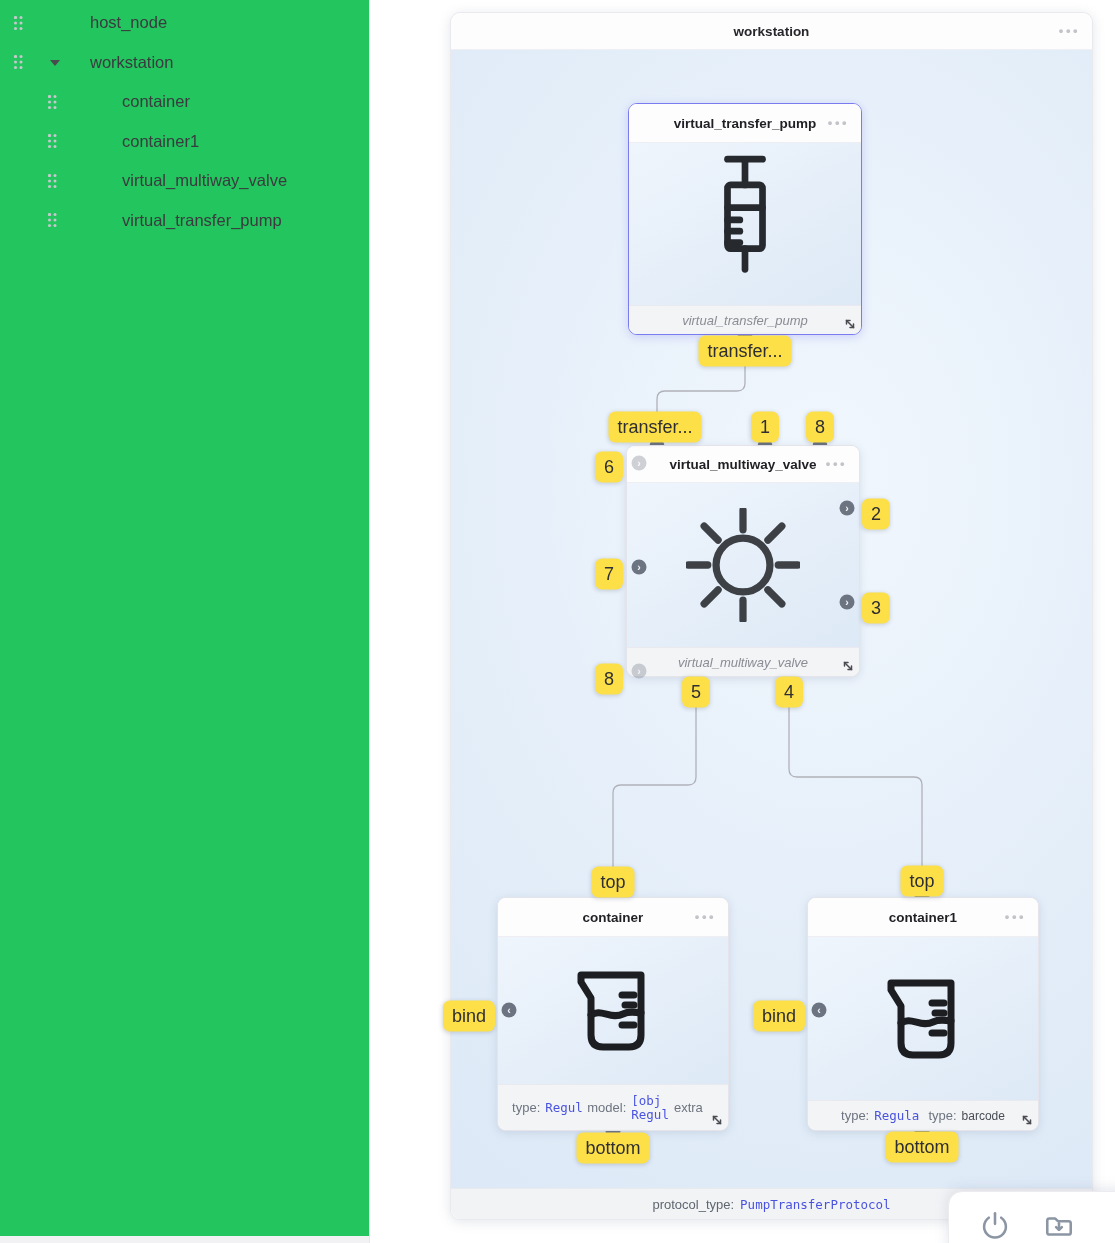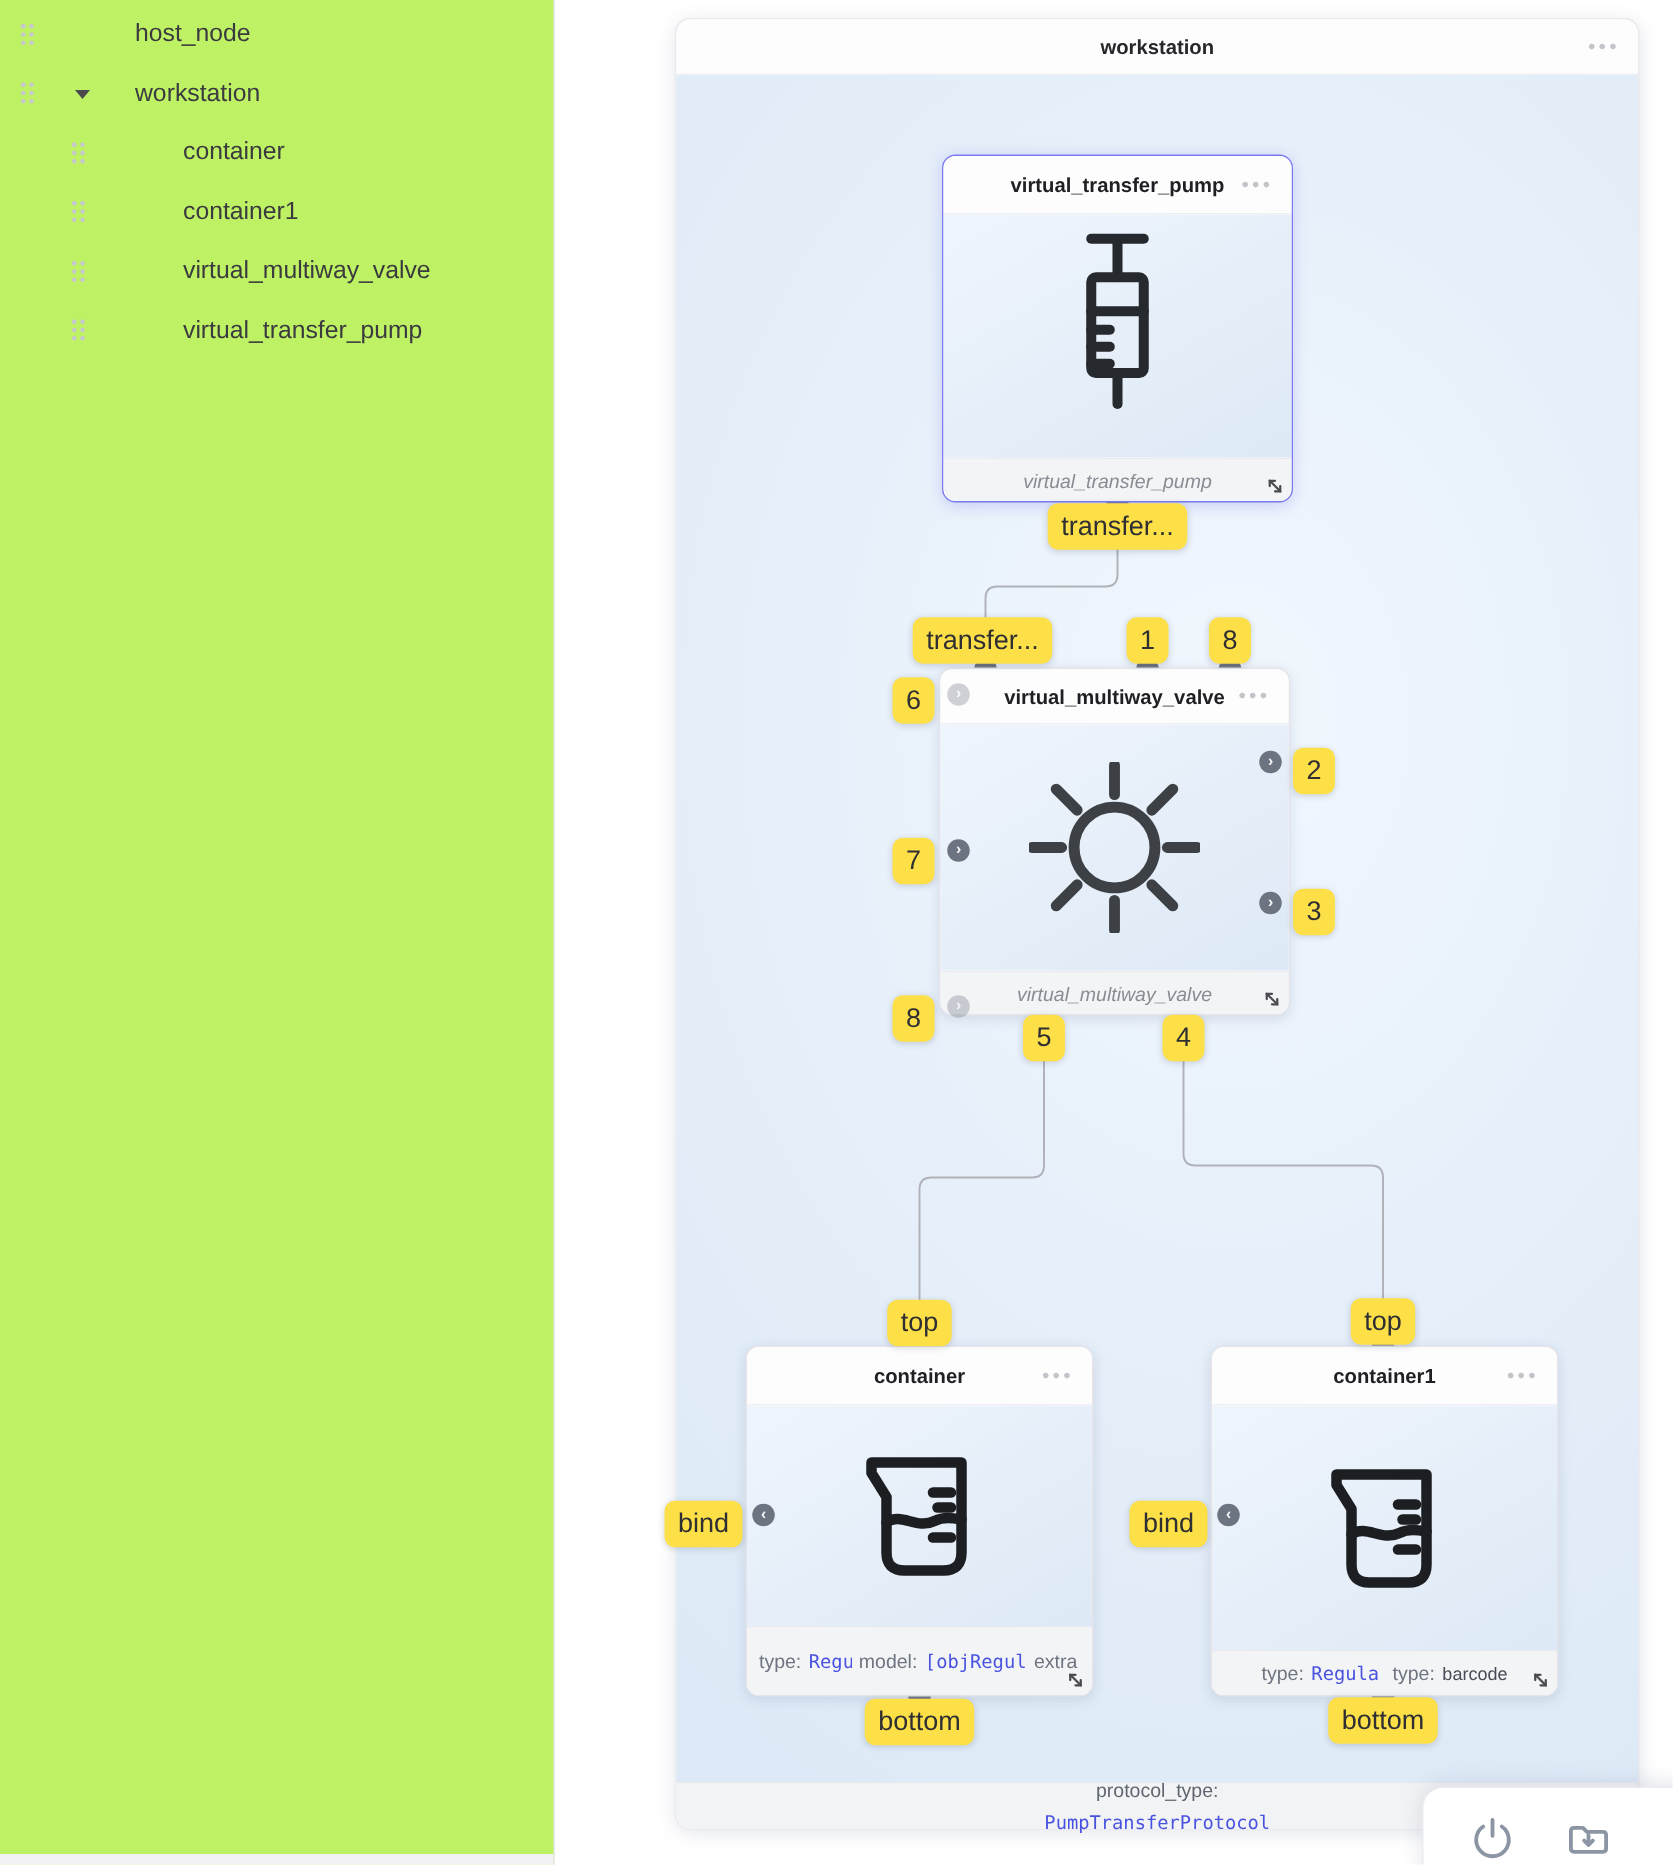--- a/index.html
+++ b/index.html
@@ -5,21 +5,21 @@
   html,body{margin:0;padding:0;}
   body{
     width:1115px;height:1243px;position:relative;overflow:hidden;
     background:#ffffff;
     font-family:"Liberation Sans", sans-serif;
     -webkit-font-smoothing:antialiased;
   }
   
   .sidebar{
     position:absolute;left:0;top:0;width:370px;height:1243px;
-    background:#bef264;border-right:1px solid #e7e7ec;box-sizing:border-box;
+    background:#22c55e;border-right:1px solid #e7e7ec;box-sizing:border-box;
     padding-top:3px;z-index:7;
   }
   .srow{position:relative;height:39.5px;display:flex;align-items:center;cursor:pointer;}
   .slabel{font-size:16.5px;color:#3a3a3f;}
   .lvl0 .slabel{margin-left:90px;}
   .lvl1 .slabel{margin-left:122px;}
   .drag-dots{position:absolute;width:3px;height:3px;border-radius:50%;background:#c6c8ce;top:50%;margin-top:-7px;}
   .drag-dots::after{content:"";position:absolute;left:0;top:0;width:3px;height:3px;border-radius:50%;
     background:inherit;
     box-shadow:5.5px 0 0 #c6c8ce, 0 5.5px 0 #c6c8ce, 5.5px 5.5px 0 #c6c8ce, 0 11px 0 #c6c8ce, 5.5px 11px 0 #c6c8ce;}
@@ -42,21 +42,21 @@
     font-size:13.5px;font-weight:700;color:#26262b;z-index:1;
   }
   .card-canvas{
     position:absolute;left:0;top:36px;right:0;bottom:30px;
     background:radial-gradient(120% 90% at 58% 38%, #f1f7fd 0%, #e4eef9 48%, #d9e6f5 100%);
   }
   .card-footer{
     position:absolute;left:0;bottom:0;right:0;height:30px;background:#f2f3f5;
     border-top:1px solid #e8eaee;border-radius:0 0 10px 10px;
     display:flex;align-items:center;justify-content:center;gap:6px;
-    font-size:13px;color:#5f6670;z-index:1;flex-direction:column;
+    font-size:13px;color:#5f6670;z-index:1;
   }
   .menu-dots{position:absolute;right:12px;top:50%;transform:translateY(-50%);
     color:#c3c3c9;font-size:13px;letter-spacing:2.5px;font-weight:700;cursor:pointer;line-height:0;}
   .mono{font-family:"DejaVu Sans Mono","Liberation Mono",monospace;color:#4953e0;font-size:12.5px;font-style:normal;}
 
   
   .edges{position:absolute;left:0;top:0;z-index:1;pointer-events:none;}
   .edges path{fill:none;stroke:#b1b1b9;stroke-width:1.3;}
 
   
@@ -67,21 +67,21 @@
     font-weight:700;font-size:13.5px;color:#1f1f24;cursor:move;}
   .node-body{flex:1 1 auto;display:flex;align-items:center;justify-content:center;
     background:linear-gradient(150deg,#eff5fc 0%,#dde9f6 100%);}
   .node-footer{flex:0 0 auto;background:#f3f4f6;border-top:1px solid #e9e9ef;border-radius:0 0 8px 8px;
     display:flex;align-items:center;justify-content:center;
     font-size:13px;color:#8b8b94;font-style:italic;position:relative;}
   .pump-border{border-color:#7b7bf0;box-shadow:0 2px 10px rgba(115,115,240,.28);}
   .resize{position:absolute;right:4px;bottom:3px;cursor:nwse-resize;}
   .cfooter{font-style:normal;color:#6e7480;gap:5px;padding:0 8px;overflow:hidden;white-space:nowrap;}
   .clip{overflow:hidden;display:inline-block;vertical-align:middle;}
-  .stack{display:inline-flex;flex-direction:row;line-height:1.08;text-align:left;vertical-align:middle;align-items:center;}
+  .stack{display:inline-flex;flex-direction:column;line-height:1.08;text-align:left;vertical-align:middle;}
   .darkval{color:#474c55;font-size:12px;}
 
   
   .handle{position:absolute;width:15px;height:15px;border-radius:50%;background:#6d7481;
     transform:translate(-50%,-50%);display:flex;align-items:center;justify-content:center;cursor:crosshair;}
   .handle.back{z-index:2;}
   .handle.front{z-index:4;}
   .handle.faded{opacity:.32;}
   .chev{color:#f4f5f7;font-size:10.5px;line-height:1;font-weight:700;margin-top:-1px;}
   .plabel{position:absolute;z-index:5;background:#fde047;border-radius:7px;

